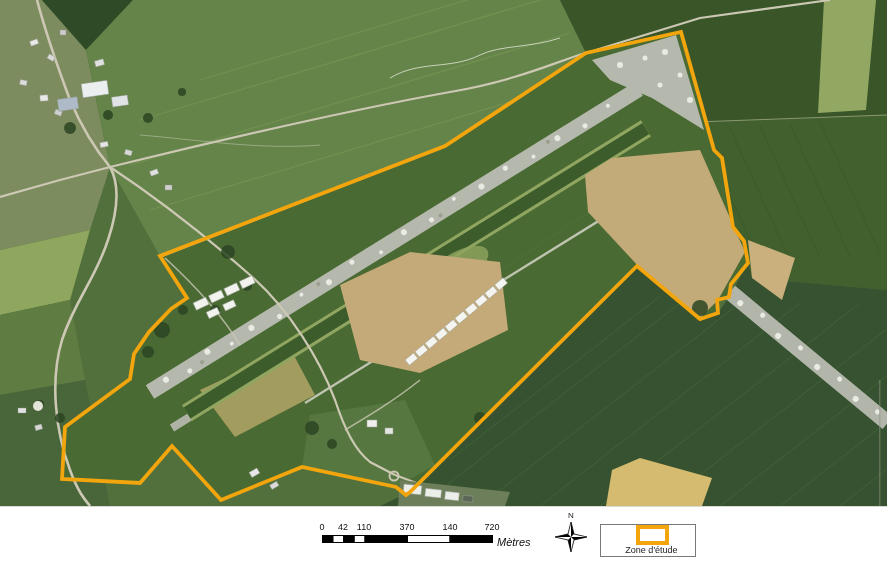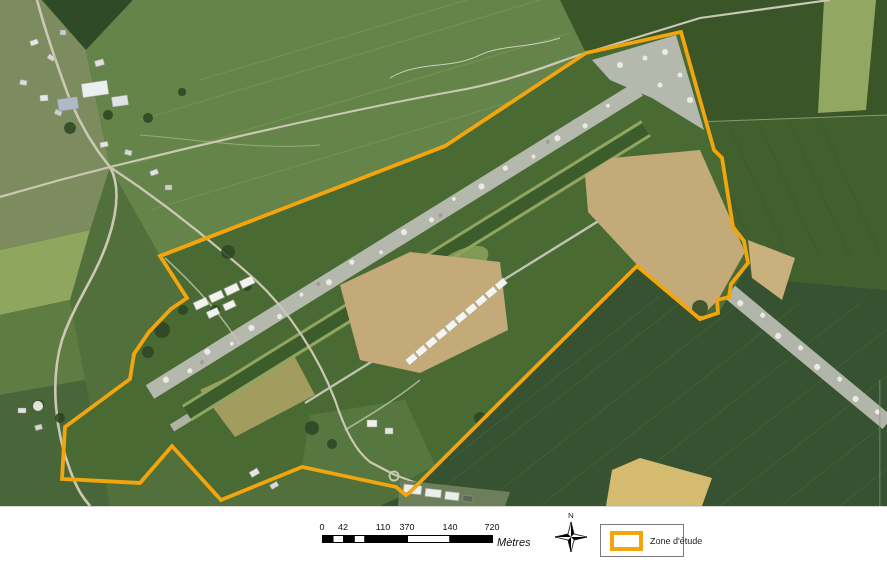--- a/index.html
+++ b/index.html
@@ -3,22 +3,22 @@
 <meta charset="utf-8">
 <style>
   html,body{margin:0;padding:0;background:#fff;}
   .canvas{position:relative;width:887px;height:564px;background:#ffffff;overflow:hidden;
           font-family:"Liberation Sans", sans-serif;}
   .map-area{position:absolute;left:0;top:0;width:887px;height:506px;border-bottom:1px solid #d8d8d4;}
   .map-area svg{display:block;}
   .widget{position:absolute;}
   .sb-label{position:absolute;top:522px;transform:translateX(-50%);font-size:9px;color:#111;white-space:nowrap;}
   .sb-unit{position:absolute;left:497px;top:536px;font-size:11px;color:#111;white-space:nowrap;font-style:italic;}
-  .legend-box{position:absolute;left:600px;top:524px;width:84px;height:33px;background:#fff;
-              border:1px solid #7a7a7a;display:flex;align-items:center;box-sizing:border-box;}
+  .legend-box{position:absolute;left:600px;top:524px;width:96px;height:33px;background:#fff;
+              border:1px solid #7a7a7a;display:flex;align-items:center;box-sizing:border-box;flex-direction:column;}
   .legend-swatch{width:25px;height:12px;background:#fff;border:4px solid #F2A50C;margin-left:9px;flex:0 0 auto;}
   .legend-label{margin-left:7px;font-size:9px;color:#1a1a1a;white-space:nowrap;}
   .north{position:absolute;left:554px;top:506px;}
 </style>
 </head>
 <body>
 
 <div class="canvas">
 
   <div class="map-area">
@@ -256,21 +256,21 @@
 
       <rect x="879" y="380" width="1.5" height="126" fill="#8c9282" opacity="0.5"></rect>
 
       <polygon fill="none" stroke="#F2A50C" stroke-width="3.8" stroke-linejoin="miter" points="681,32 714,150 722,158 733,227 744,241 748,263 731,284 729,297 717,300 718,313 700,319 637,266 410,492 406,495 396,487 302,467 221,500 172,446 140,483 62,479 65,427 130,379 134,354 149,332 171,309 187,298 160,256 445,146 586,53"></polygon>
     </svg>
   </div>
 
   <div>
     <span class="sb-label" style="left:322px">0</span>
     <span class="sb-label" style="left:343px">42</span>
-    <span class="sb-label" style="left:383px">110</span>
+    <span class="sb-label" style="left:364px">110</span>
     <span class="sb-label" style="left:407px">370</span>
     <span class="sb-label" style="left:450px">140</span>
     <span class="sb-label" style="left:492px">720</span>
     <svg class="widget" style="left:322px;top:535px" width="172" height="9">
       <rect x="0.5" y="0.5" width="10.5" height="7" fill="#000" stroke="#000"></rect>
       <rect x="11" y="0.5" width="10.5" height="7" fill="#fff" stroke="#000"></rect>
       <rect x="21.5" y="0.5" width="10.75" height="7" fill="#000" stroke="#000"></rect>
       <rect x="32.25" y="0.5" width="10.75" height="7" fill="#fff" stroke="#000"></rect>
       <rect x="43" y="0.5" width="42.5" height="7" fill="#000" stroke="#000"></rect>
       <rect x="85.5" y="0.5" width="42.5" height="7" fill="#fff" stroke="#000"></rect>

